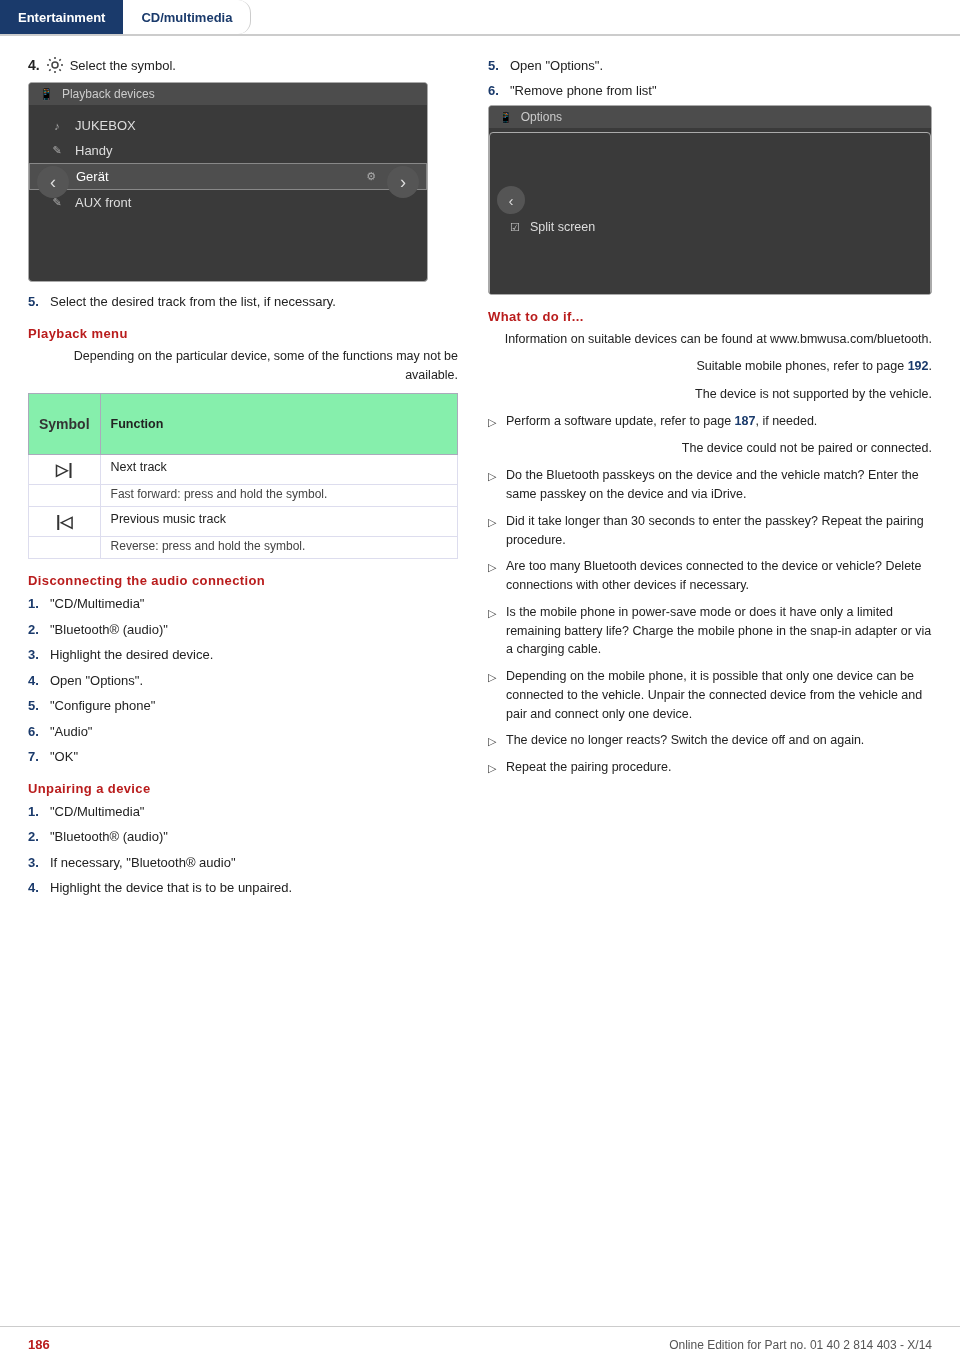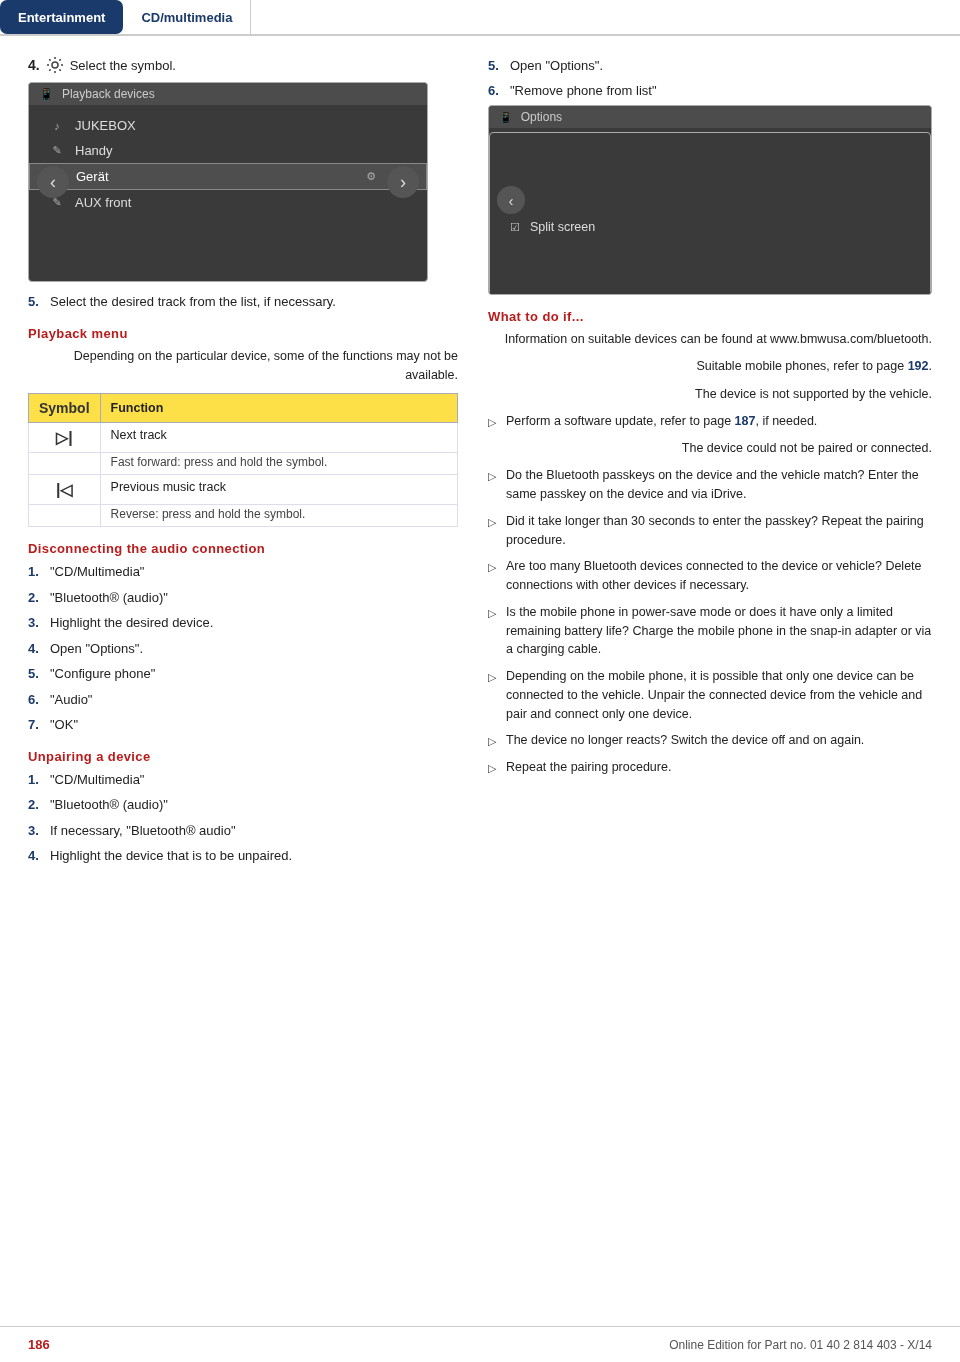--- a/index.html
+++ b/index.html
@@ -23,26 +23,26 @@
       padding: 8px 18px;
       font-size: 13px;
       font-weight: bold;
       cursor: pointer;
       display: flex;
       align-items: center;
     }
     .header-tab.active {
       background: #1a3a6b;
       color: #fff;
-      border-radius: 7px;
     }
     .header-tab.inactive {
       background: #fff;
       color: #1a3a6b;
       border-right: 1px solid #ccc;
+      border-radius: 13px;
     }
 
     
     .main-content {
       display: flex;
       padding: 20px 28px;
       gap: 30px;
     }
     .left-col {
       flex: 1;
@@ -204,22 +204,22 @@
       font-size: 15px;
     }
 
     
     .func-table {
       width: 100%;
       border-collapse: collapse;
       margin-bottom: 14px;
     }
     .func-table th {
-      background: #fde047;
-      padding: 6px 10px;
+      background: #86efac;
+      padding: 22px 10px;
       text-align: left;
       font-size: 12.5px;
       font-weight: bold;
       border: 1px solid #aab;
     }
     .func-table td {
       padding: 5px 10px;
       vertical-align: top;
       font-size: 12.5px;
       border: 1px solid #dde;

